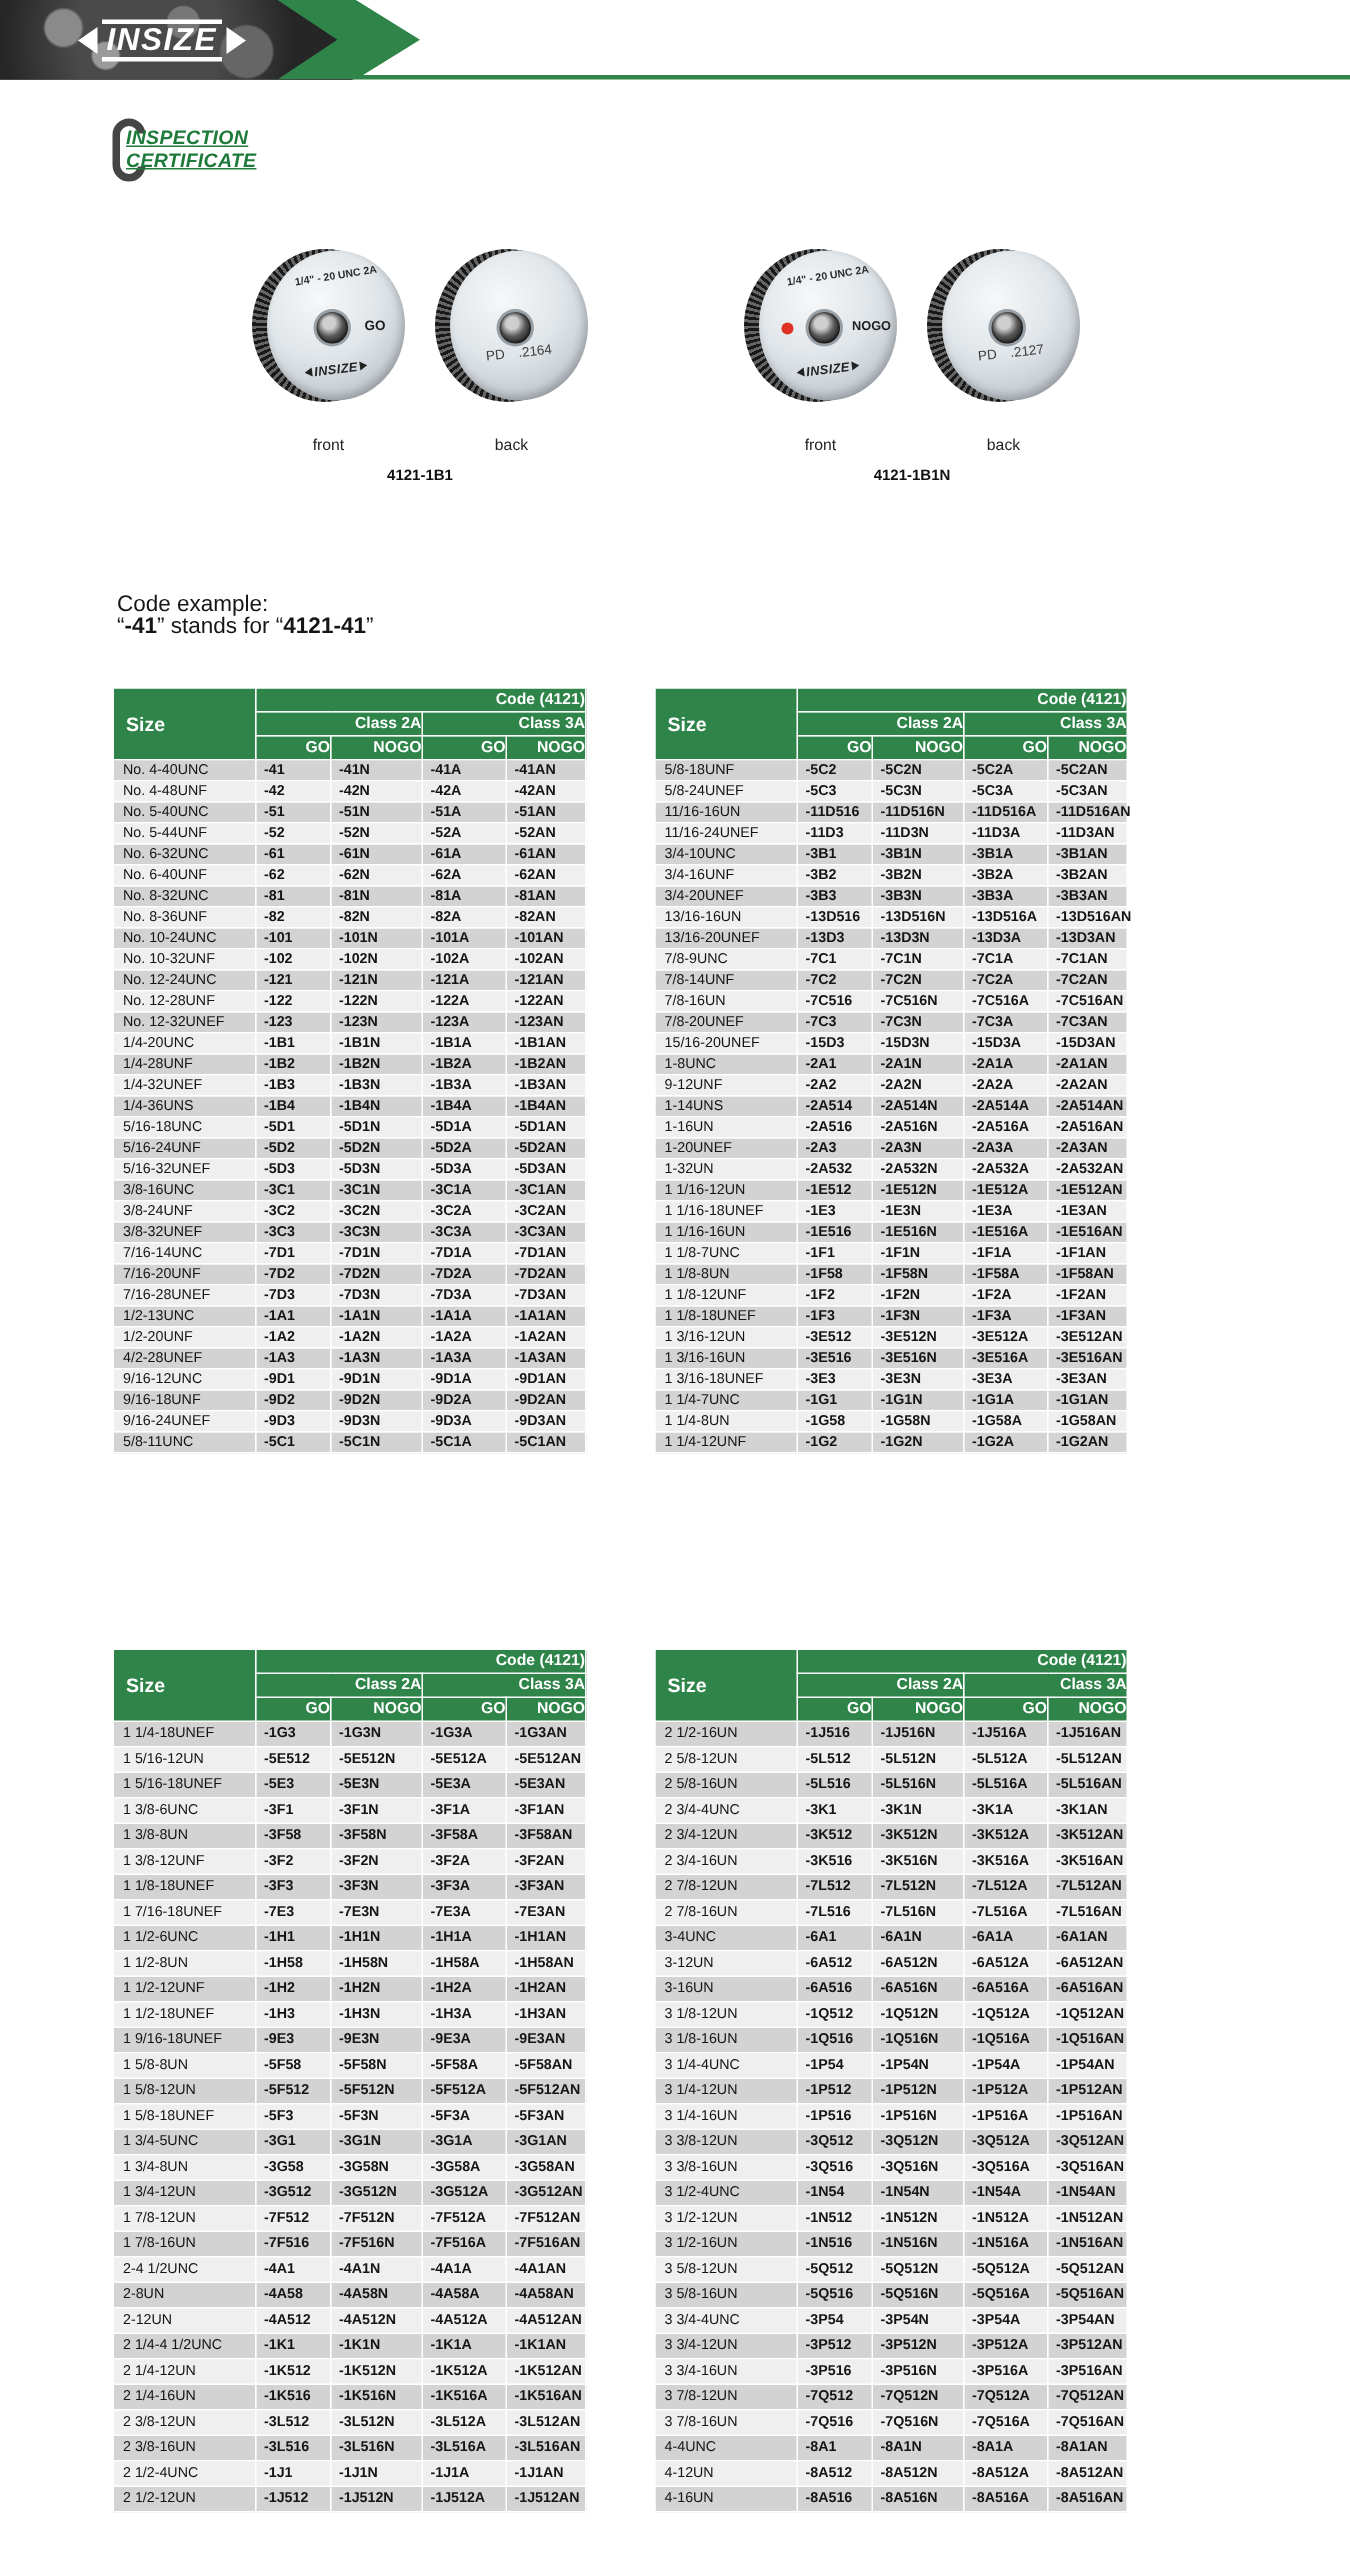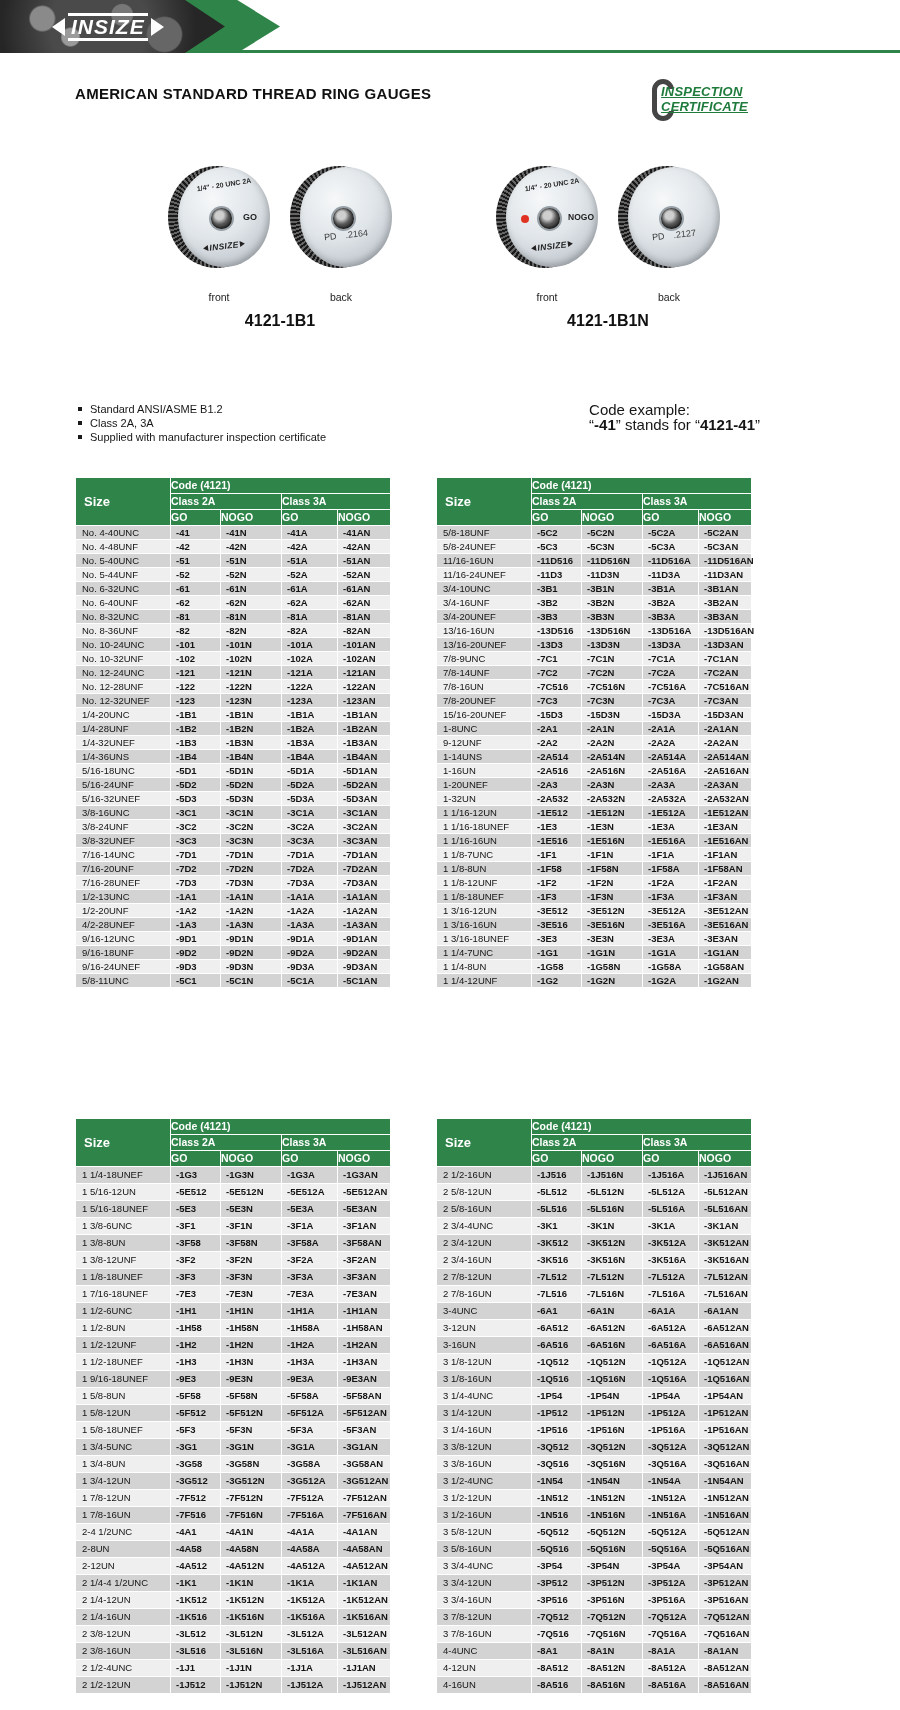--- a/index.html
+++ b/index.html
@@ -66,39 +66,39 @@
   }
   .side-label { position:absolute; top:45px; right:13px; font-size:9px; font-weight:bold; color:#1d1d1d; }
   .side-label.nogo { right:4px; font-size:8.5px; }
   .red-dot { position:absolute; top:48px; left:15px; width:8px; height:8px; border-radius:50%; background:var(--nogo_dot_red,#e03222); }
   .mini-logo { position:absolute; bottom:16px; left:0; right:0; display:flex; justify-content:center; align-items:center; gap:1px; transform:rotate(-7deg); color:#222; font-size:8.5px; font-weight:bold; font-style:italic; letter-spacing:.3px; }
   .mtri-l { width:0; height:0; border-top:3px solid transparent; border-bottom:3px solid transparent; border-right:5px solid #222; }
   .mtri-r { width:0; height:0; border-top:3px solid transparent; border-bottom:3px solid transparent; border-left:5px solid #222; }
   .pd-line { position:absolute; bottom:27px; left:0; right:0; text-align:center; font-size:9px; color:#3d3d3d; transform:rotate(-6deg); }
   .pd-line .pd-val { margin-left:9px; }
   .g-cap { margin-top:22px; font-size:10.5px; color:#222; }
-  .group-code { margin-top:9px; font-size:16px; font-weight:bold; color:#111; }
+  .group-code { margin-top:9px; font-size:10px; font-weight:bold; color:#111; }
 
   
   .info-row { display:flex; justify-content:space-between; margin:72px 140px 0 78px; }
   .features { list-style:none; font-size:11px; line-height:14px; color:#161616; }
   .features li { display:flex; align-items:center; }
   .sq { width:4px; height:4px; background:#1a1a1a; display:inline-block; margin-right:8px; flex:0 0 auto; }
   .code-example { font-size:15px; line-height:15px; color:#161616; }
   .code-example .b { font-weight:bold; }
 
   
   .tables-wrap { margin:33px 0 0 75px; width:750px; }
   .tables-row { display:flex; gap:45px; }
   .tables-row + .tables-row { margin-top:130px; }
   table.gauge-table { border-collapse:collapse; table-layout:fixed; width:315px; }
   col.c0{width:95px;} col.c1{width:50px;} col.c2{width:61px;} col.c3{width:56px;} col.c4{width:53px;}
   .gauge-table th {
     background:var(--brand_green,#2f8549); color:#fff; font-weight:bold; font-size:10.5px;
-    border:1px solid #fff; height:15px; line-height:15px; text-align:left; padding:0;
+    border:1px solid #fff; height:15px; line-height:15px; text-align:right; padding:0;
   }
   .gauge-table th.h-size { text-align:left; padding-left:8px; font-size:13px; }
   .gauge-table td {
     border:1px solid #fff; font-size:9.5px; white-space:nowrap; padding:0 0 0 6px; text-align:left; color:#141414;
   }
   .gauge-table td.code-cell { font-weight:bold; padding-left:5px; }
   .gauge-table.compact td { height:13px; line-height:13px; }
   .gauge-table.roomy td { height:16px; line-height:16px; }
   .gauge-table tbody tr:nth-child(odd) td { background:var(--row_dark,#d3d3d3); }
   .gauge-table tbody tr:nth-child(even) td { background:var(--row_light,#efefef); }
@@ -112,21 +112,20 @@
     <div class="logo">
       <span class="tri-l"></span>
       <span class="logo-text">INSIZE</span>
       <span class="tri-r"></span>
     </div>
   </div>
   <div class="chevron"></div>
 </header>
 
 <section class="title-row">
-  <h1 class="page-title">AMERICAN STANDARD THREAD RING GAUGES</h1>
   <div class="cert-badge">
     <span class="cert-icon"></span>
     <span class="cert-lines">
       <span>INSPECTION</span>
       <span>CERTIFICATE</span>
     </span>
   </div>
 </section>
 
 <section class="products">
@@ -196,34 +195,20 @@
         </div>
         <figcaption class="g-cap">back</figcaption>
       </figure>
     </div>
     <div class="group-code">4121-1B1N</div>
   </div>
 
 </section>
 
 <section class="info-row">
-  <ul class="features">
-    <li>
-        <span class="sq"></span>
-        <span>Standard ANSI/ASME B1.2</span>
-      </li>
-    <li>
-        <span class="sq"></span>
-        <span>Class 2A, 3A</span>
-      </li>
-    <li>
-        <span class="sq"></span>
-        <span>Supplied with manufacturer inspection certificate</span>
-      </li>
-  </ul>
   <div class="code-example">
     <div class="ce-label">Code example:</div>
     <div class="ce-line"><span>“</span><span class="b">-41</span><span>” stands for “</span><span class="b">4121-41</span><span>”</span></div>
   </div>
 </section>
 
 <div class="tables-wrap">
   <div class="tables-row">
 
     <table class="gauge-table compact">

